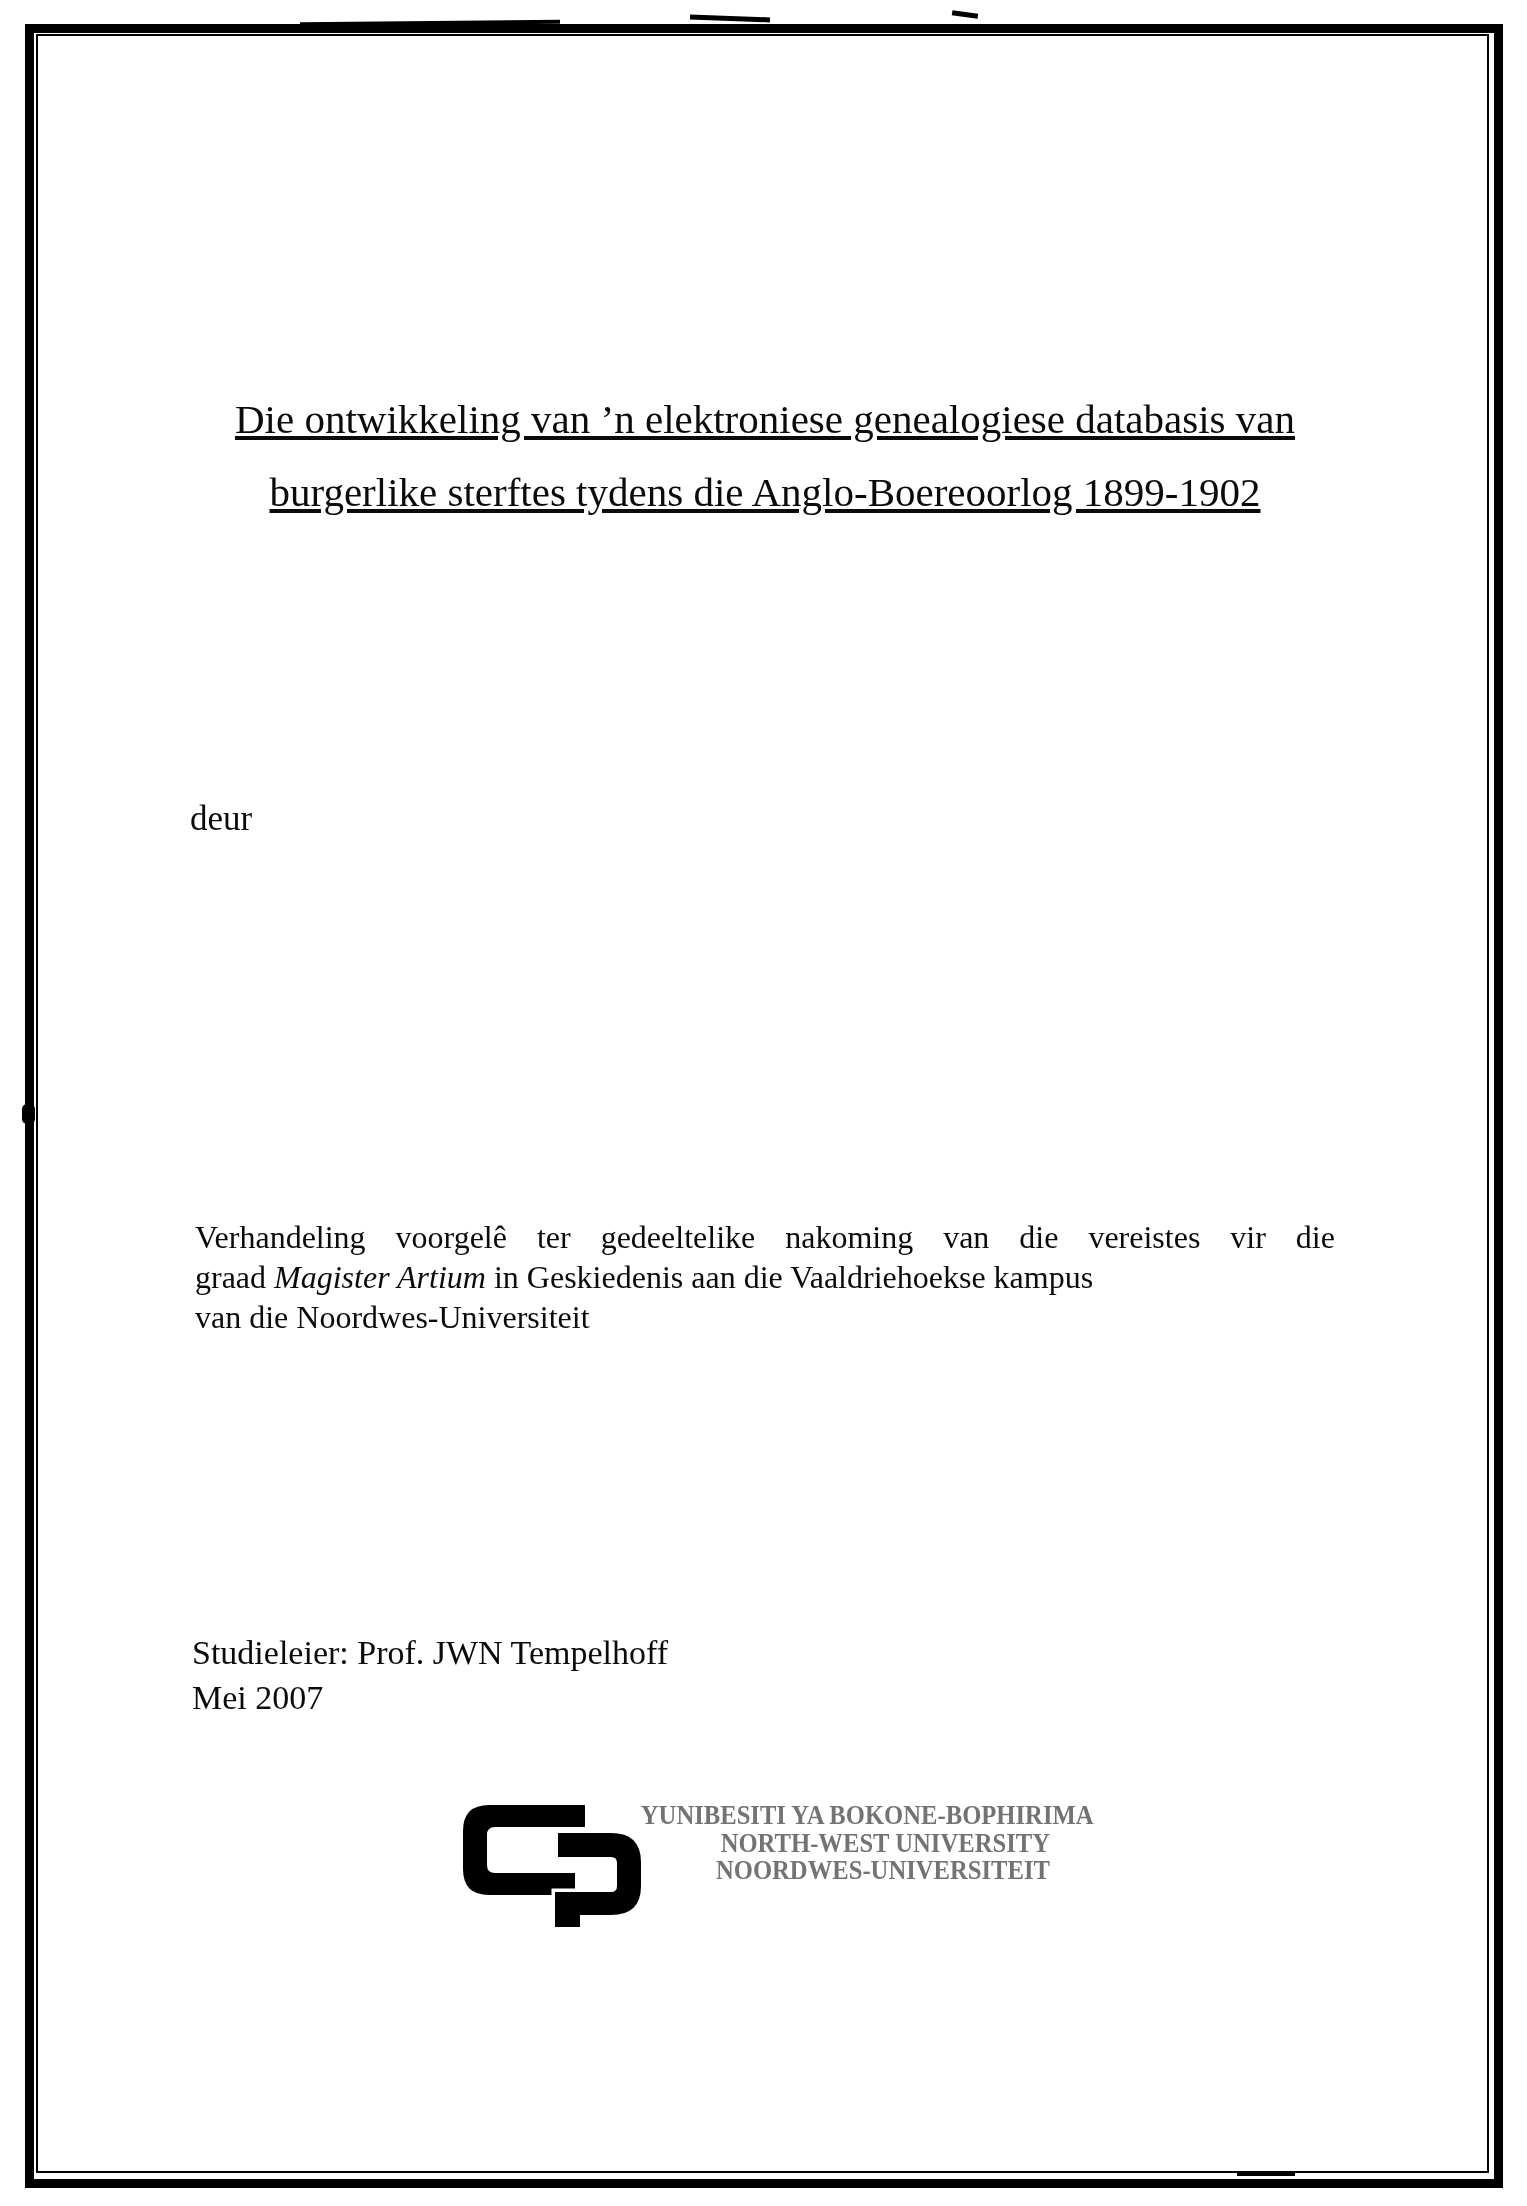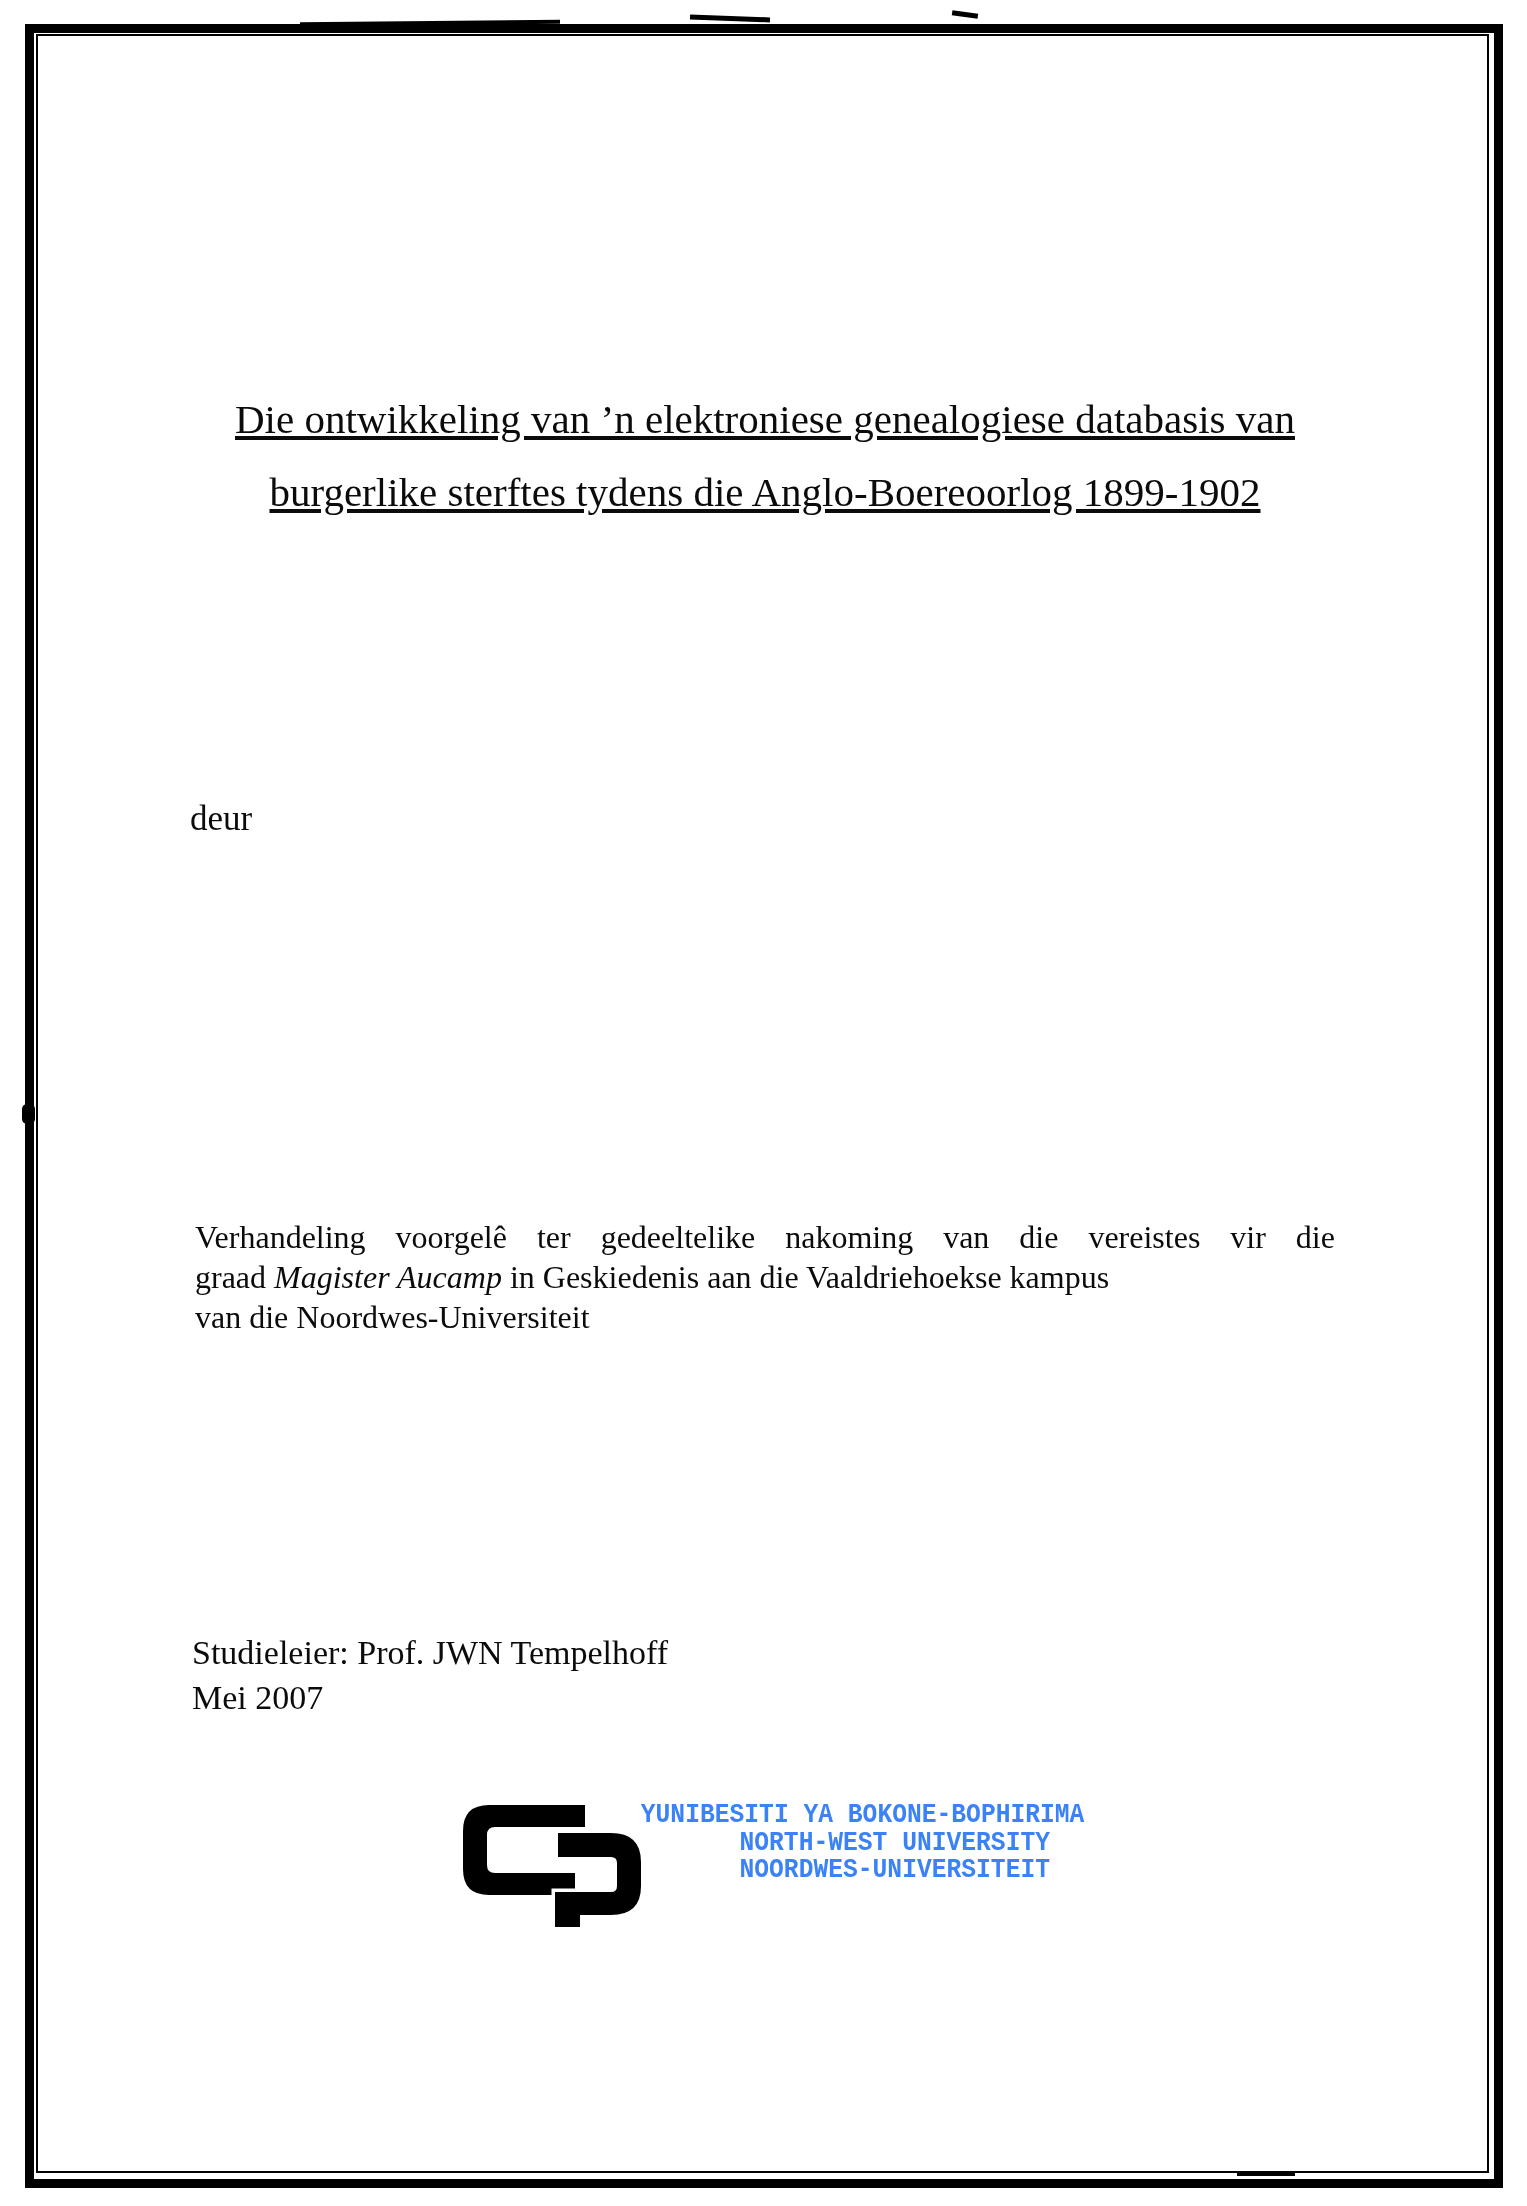--- a/index.html
+++ b/index.html
@@ -48,23 +48,23 @@
   .supervisor-block{
     position:absolute;left:192px;top:1630px;width:900px;
     font-size:34px;line-height:45px;
   }
   .logo-mark{
     position:absolute;left:463px;top:1805px;width:178px;height:122px;
   }
   .logo-text{
     position:absolute;left:585px;top:1801px;width:465px;
     text-align:right;
-    font-family:Liberation Mono, monospace;
+    font-family:Liberation Serif, serif;
     font-weight:700;font-size:28px;line-height:27.5px;
-    color:#3b82f6;
+    color:#737373;
   }
   .logo-text div{
     transform:scaleX(0.88);
     transform-origin:100% 50%;
     white-space:nowrap;
   }
   .artifact{position:absolute;background:#000;}
   .a1{left:300px;top:21px;width:260px;height:4px;transform:rotate(-0.5deg);}
   .a2{left:690px;top:16px;width:80px;height:5px;transform:rotate(2deg);}
   .a3{left:952px;top:12px;width:26px;height:5px;transform:rotate(8deg);}
@@ -99,21 +99,21 @@
         <span>voorgelê</span>
         <span>ter</span>
         <span>gedeeltelike</span>
         <span>nakoming</span>
         <span>van</span>
         <span>die</span>
         <span>vereistes</span>
         <span>vir</span>
         <span>die</span>
       </div>
-    <div><span>graad&nbsp;</span><span class="italic">Magister Aucamp</span><span>&nbsp;in Geskiedenis aan die Vaaldriehoekse kampus</span></div>
+    <div><span>graad&nbsp;</span><span class="italic">Magister Artium</span><span>&nbsp;in Geskiedenis aan die Vaaldriehoekse kampus</span></div>
     <div>van die Noordwes-Universiteit</div>
   </div>
 
   <div class="supervisor-block">
     <div>Studieleier: Prof. JWN Tempelhoff</div>
     <div>Mei 2007</div>
   </div>
 
   <svg class="logo-mark" viewBox="0 0 178 122" xmlns="http://www.w3.org/2000/svg" aria-hidden="true">
 

